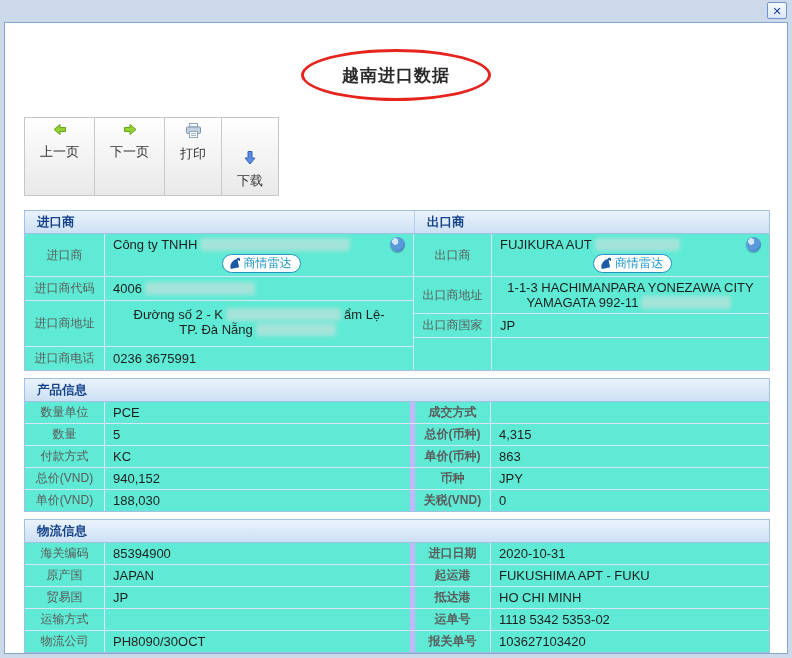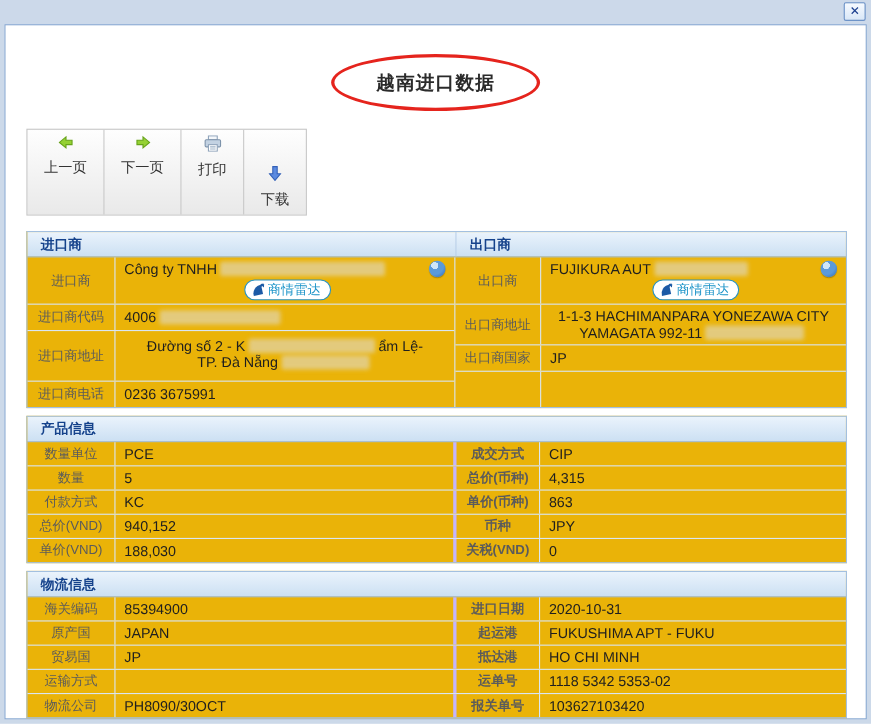--- a/index.html
+++ b/index.html
@@ -34,21 +34,21 @@
     display:inline-flex;margin:16px 0 0 19px;
     border:1px solid #c6c6c6;background:linear-gradient(#fefefe,#e9e9e9);
   }
   .tb-btn{
     display:flex;align-items:center;gap:7px;padding:5px 15px;
     border-right:1px solid #c9c9c9;font-size:13px;color:#333;cursor:pointer;flex-direction:column;
   }
   .tb-btn:last-child{border-right:none;margin-top:28px;}
   
   .content{width:746px;margin:14px 0 0 19px;}
-  .section{border:1px solid #a3c0e0;margin-bottom:7px;background:#eab308;}
+  .section{border:1px solid #a3c0e0;margin-bottom:7px;background:#5eead4;}
   .sec-header{
     height:22px;line-height:22px;
     background:linear-gradient(#eaf3fc,#cce0f3);
     border-bottom:1px solid #a3c0e0;
     color:#15428b;font-size:12.5px;font-weight:bold;
     display:flex;
   }
   .sec-header .h-cell{padding-left:12px;box-sizing:border-box;}
   .h-left{width:389px;}
   .h-right{width:355px;border-left:1px solid #b9cfe8;}
@@ -87,21 +87,21 @@
   
   .redact{
     display:inline-block;height:13px;border-radius:2px;
     background:#dedede;opacity:.55;filter:blur(2px);
     margin:0 3px;vertical-align:-2px;
   }
   
   .grid-row{display:flex;border-top:1px solid #d9e6f3;min-height:21px;}
   .grid-row:first-child{border-top:none;}
   .g-label-l{width:80px;min-width:80px;}
-  .g-value-l{width:310px;min-width:310px;flex:none;border-right:3px solid #c4b5fd;}
+  .g-value-l{width:310px;min-width:310px;flex:none;border-right:5px solid #c4b5fd;}
   .g-label-r{width:76px;min-width:76px;font-weight:bold;}
   .g-value-r{flex:1;}
   .g-label-l,.g-label-r{
     box-sizing:border-box;border-right:1px solid #d9e6f3;
     color:#5b5b5b;font-size:12px;text-align:center;
     display:flex;align-items:center;justify-content:center;padding:2px;
   }
   .g-value-l,.g-value-r{
     box-sizing:border-box;padding:2px 8px;font-size:13px;color:#1f1f1f;
     display:flex;align-items:center;
@@ -261,21 +261,20 @@
 
     <div class="section">
       <div class="sec-header">
         <div class="h-cell">产品信息</div>
       </div>
       <div>
         <div class="grid-row">
           <div class="g-label-l">数量单位</div>
           <div class="g-value-l">PCE</div>
           <div class="g-label-r">成交方式</div>
-          <div class="g-value-r">CIP</div>
         </div>
         <div class="grid-row">
           <div class="g-label-l">数量</div>
           <div class="g-value-l">5</div>
           <div class="g-label-r">总价(币种)</div>
           <div class="g-value-r">4,315</div>
         </div>
         <div class="grid-row">
           <div class="g-label-l">付款方式</div>
           <div class="g-value-l">KC</div>

